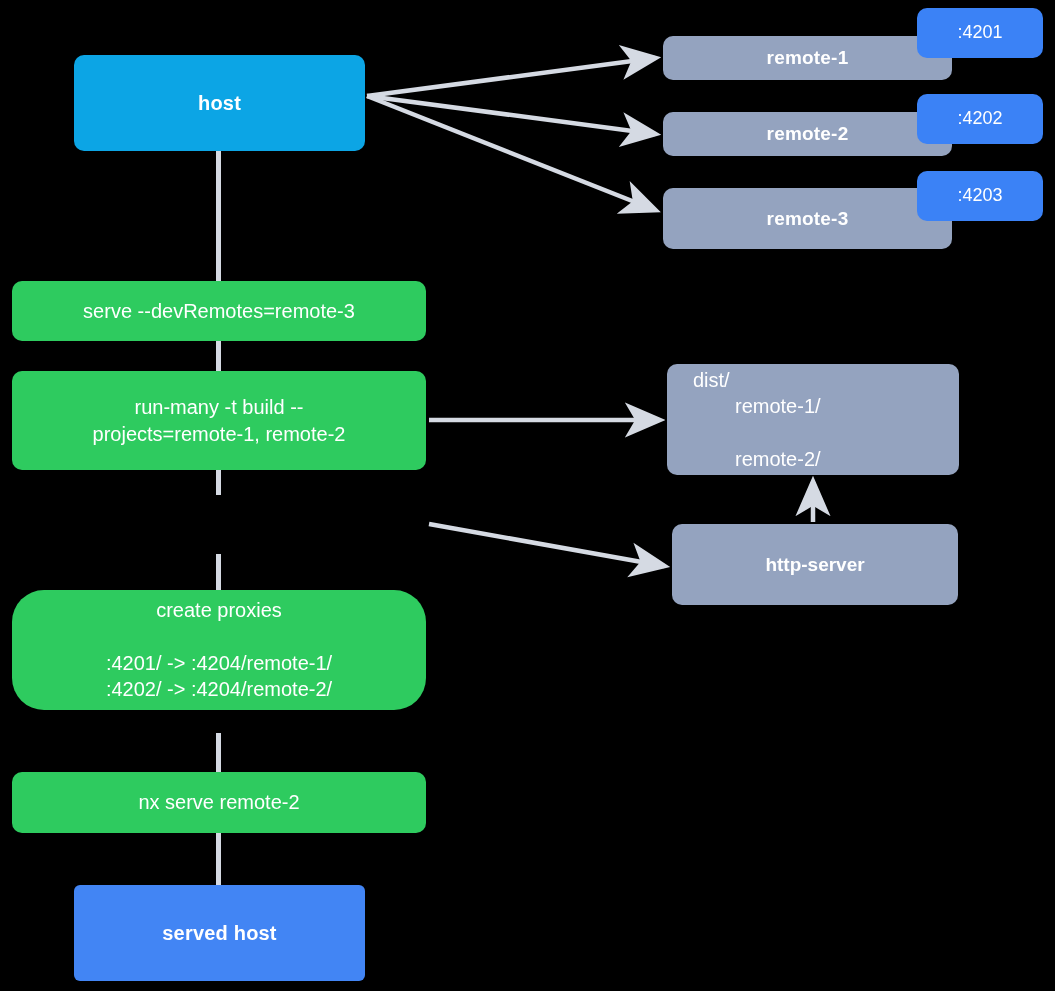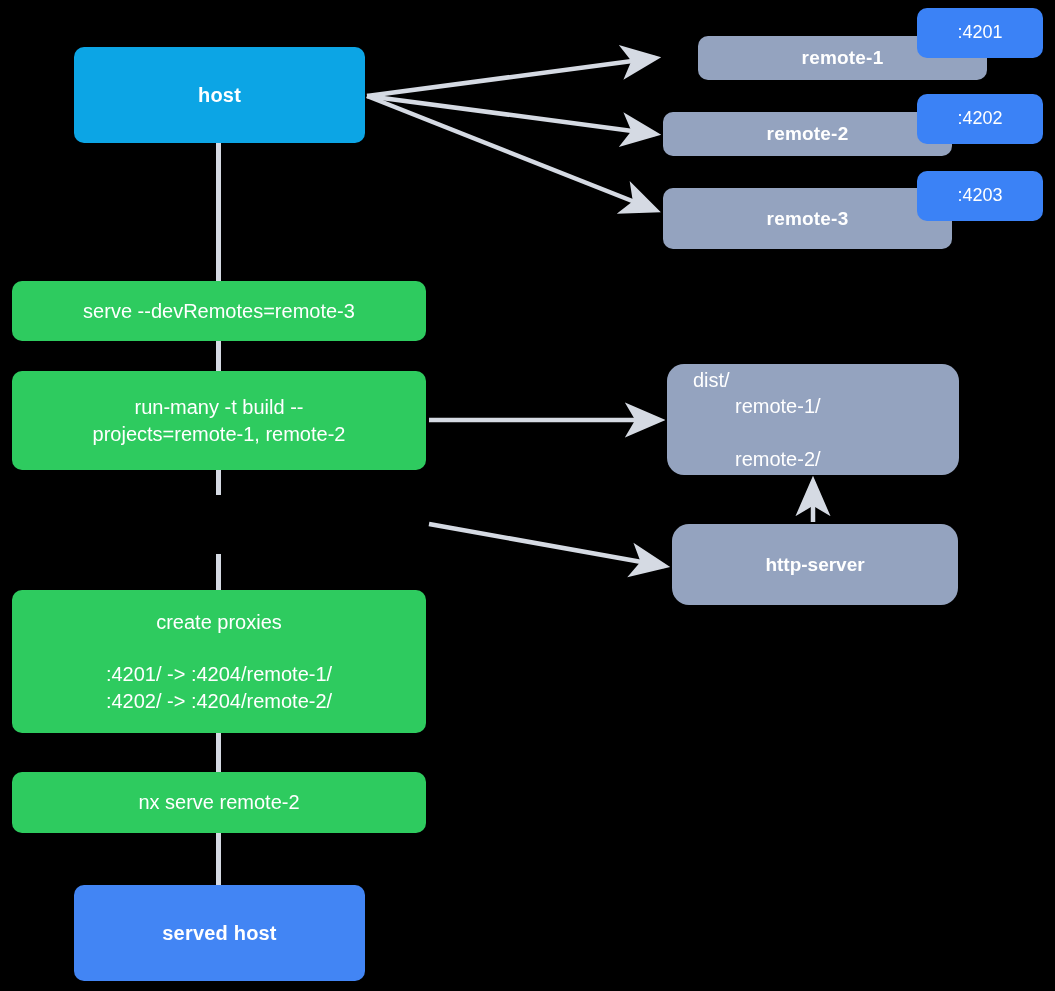--- a/index.html
+++ b/index.html
@@ -26,26 +26,28 @@
     color: #ffffff;
     border-radius: 10px;
     line-height: 1.32;
     white-space: pre-line;
   }
   .node-host {
     background: #0ca5e5;
     font-weight: bold;
     font-size: 20px;
     letter-spacing: 0.2px;
+    margin-top: 8px;
   }
   .node-served {
     background: #4285f4;
     font-weight: bold;
     font-size: 20px;
     letter-spacing: 0.2px;
+    border-radius: 6px;
   }
   .node-remote {
     background: #94a3bf;
     font-weight: bold;
     font-size: 19px;
     letter-spacing: 0.2px;
     z-index: 2;
   }
   .node-port {
     background: #3b82f6;
@@ -57,21 +59,20 @@
     background: #2ecb5f;
     font-weight: normal;
     font-size: 20px;
     z-index: 2;
   }
   .node-artifact {
     background: #94a3bf;
     font-weight: normal;
     font-size: 20px;
     z-index: 2;
-    border-radius: 17px;
   }
   .node-artifact.bold {
     font-weight: bold;
     font-size: 19px;
   }
   .node-artifact.left {
     justify-content: flex-start;
     text-align: left;
     padding-left: 26px;
   }
@@ -137,21 +138,21 @@
       <path d="M429,420 L659,420" marker-end="url(#ah)"></path>
       <path d="M429,524 L664,566" marker-end="url(#ah)"></path>
       <path d="M813,522 L813,482" marker-end="url(#ah)"></path>
     </g>
   </svg>
 
   <div class="node node-host" style="left:74px;top:47px;width:291px;height:96px;">
     <span>host</span>
   </div>
 
-  <div class="node node-remote" style="left:663px;top:36px;width:289px;height:44px;margin-left:35px;">
+  <div class="node node-remote" style="left:663px;top:36px;width:289px;height:44px;">
     <span>remote-1</span>
   </div>
   <div class="node node-port" style="left:917px;top:8px;width:126px;height:50px;">
     <span>:4201</span>
   </div>
 
   <div class="node node-remote" style="left:663px;top:112px;width:289px;height:44px;">
     <span>remote-2</span>
   </div>
   <div class="node node-port" style="left:917px;top:94px;width:126px;height:50px;">
@@ -168,21 +169,21 @@
   <div class="node node-cmd" style="left:12px;top:281px;width:414px;height:60px;">
     <span>serve --devRemotes=remote-3</span>
   </div>
 
   <div class="node node-cmd" style="left:12px;top:371px;width:414px;height:99px;">
     <span>run-many -t build --
 projects=remote-1, remote-2</span>
   </div>
 
 
-  <div class="node node-cmd cmd-multi" style="left:12px;top:590px;width:414px;height:143px;">
+  <div class="node node-cmd cmd-multi" style="left:12px;top:590px;width:414px;height:120px;border-radius:32px;">
     <span class="cmd-title">create proxies</span>
     <span class="cmd-gap"></span>
     <span class="cmd-line">:4201/ -&gt; :4204/remote-1/</span>
     <span class="cmd-line">:4202/ -&gt; :4204/remote-2/</span>
   </div>
 
   <div class="node node-cmd" style="left:12px;top:772px;width:414px;height:61px;">
     <span>nx serve remote-2</span>
   </div>
 

